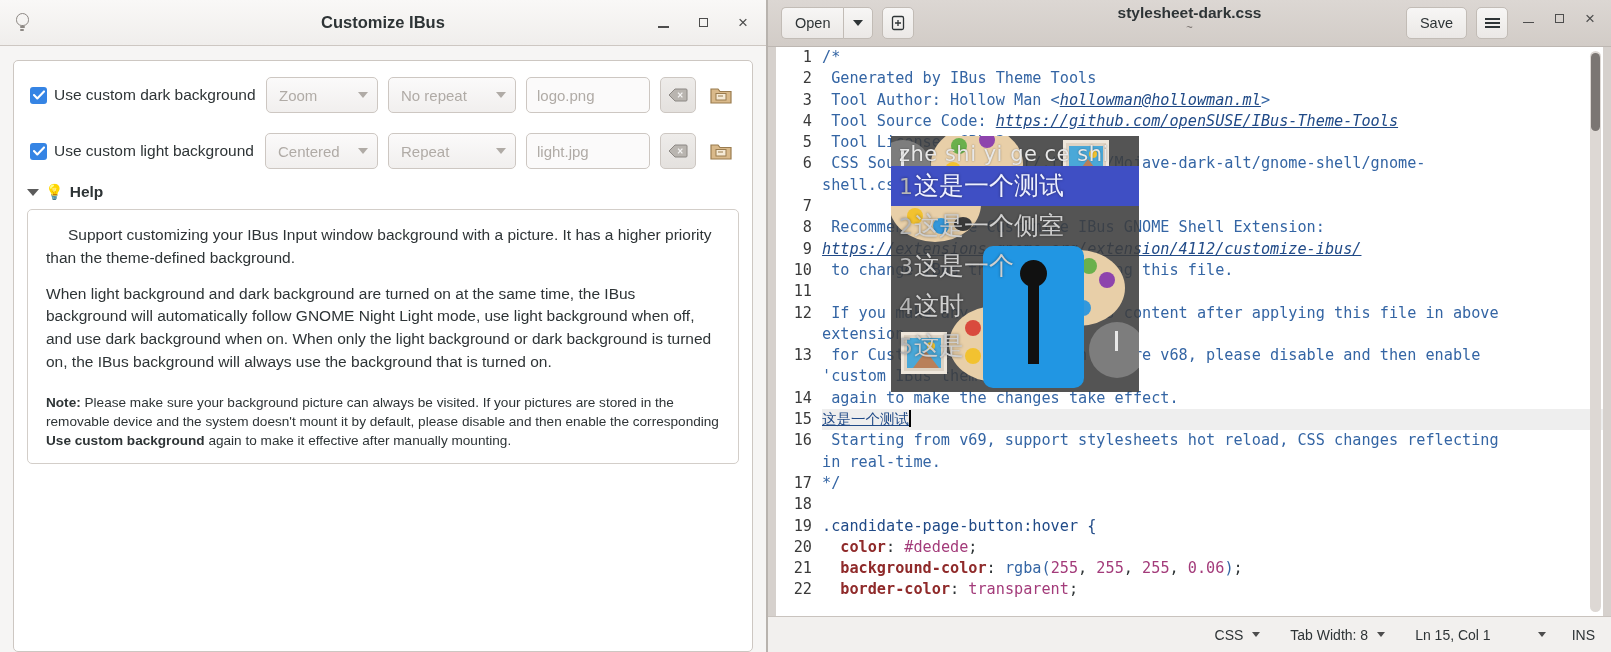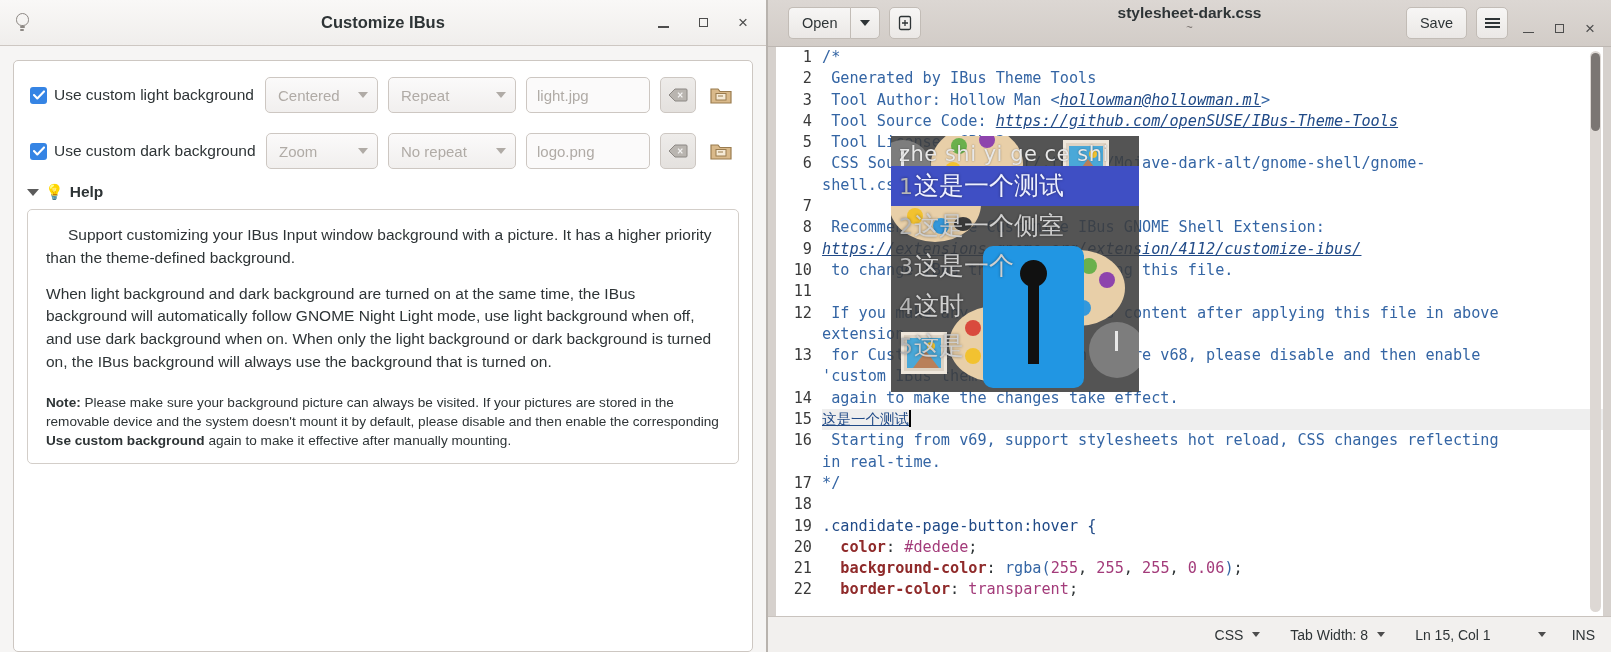--- a/index.html
+++ b/index.html
@@ -130,39 +130,39 @@
   
   .ged {
     position: absolute; left: 767px; top: 0; width: 844px; height: 652px;
     background: #d6d1cd; display: flex; flex-direction: column;
     border-left: 1px solid #b8b3ae;
   }
   .ged-head {
     height: 47px; flex: 0 0 47px;
     background: linear-gradient(180deg,#dcd7d3 0%,#d2ccc7 100%);
     border-bottom: 1px solid #bdb7b2;
-    display: flex; align-items: center; padding: 0 10px 0 20px; position: relative;
+    display: flex; align-items: center; padding: 0 10px 0 13px; position: relative;
   }
   .btn {
     height: 32px; border: 1px solid #c2bcb6; border-radius: 5px;
     background: linear-gradient(180deg,#f7f6f5,#ebe8e6);
     display: flex; align-items: center; justify-content: center;
     font-size: 14.5px; color: #2e3436; padding: 0 13px; cursor: pointer;
   }
   .btn.sq { padding: 0; width: 32px; }
   .open-group { display: flex; }
   .open-group .btn:first-child { border-top-right-radius:0; border-bottom-right-radius:0; border-right: none; }
   .open-group .btn:last-child { border-top-left-radius:0; border-bottom-left-radius:0; width: 30px; padding: 0; }
   .ged-title-wrap {
     position: absolute; left: 0; right: 0; text-align: center; pointer-events: none;
     top: 4px;
   }
   .ged-title { font-size: 15.5px; font-weight: bold; color: #2e3436; }
   .ged-sub { font-size: 11px; color: #6d6763; margin-top: -1px; }
-  .ged-right { margin-left: auto; display: flex; align-items: flex-end; gap: 9px; }
+  .ged-right { margin-left: auto; display: flex; align-items: flex-start; gap: 9px; }
   .hamb span { display:block; width: 15px; height: 2px; background: #2e3436; margin: 2.4px 0; }
 
   .ged-main { flex: 1; position: relative; background: #ffffff; overflow: hidden;
               border-left: 8px solid #d6d1cd; border-right: 8px solid #d6d1cd; }
   .code {
     position: absolute; inset: 0; overflow: hidden;
     font-family: "DejaVu Sans Mono", monospace; font-size: 15.2px; line-height: 21.3px;
     background: #fff;
   }
   .cline { display: flex; white-space: pre; }
@@ -290,32 +290,32 @@
 
     <div class="gtk-body">
       <div class="pane">
 
         <div class="opt-row">
           <span class="chk">
             <svg width="12" height="10" viewBox="0 0 12 10">
                 <path d="M1 5 L4.3 8.4 L11 1.4" stroke="#fff" stroke-width="2.1" fill="none" stroke-linecap="round" stroke-linejoin="round"></path>
               </svg>
           </span>
-          <span class="opt-label">Use custom light background</span>
+          <span class="opt-label">Use custom dark background</span>
           <div class="opt-ctrls">
-            <div class="combo w1">
-              <span>Centered</span>
+            <div class="combo w1b">
+              <span>Zoom</span>
               <span class="arrow-d"></span>
             </div>
             <div class="combo w2">
-              <span>Repeat</span>
+              <span>No repeat</span>
               <span class="arrow-d"></span>
             </div>
             <div class="txtbox">
-              <span>light.jpg</span>
+              <span>logo.png</span>
             </div>
             <div class="iconbtn">
               <svg width="20" height="14" viewBox="0 0 20 14">
                 <path d="M7 1 H18 A1 1 0 0 1 19 2 V12 A1 1 0 0 1 18 13 H7 L1 7 Z" fill="#b9b5b0" stroke="#8c8884" stroke-width="1"></path>
                 <path d="M10 4.6 L14.4 9.4 M14.4 4.6 L10 9.4" stroke="#f4f3f2" stroke-width="1.3"></path>
               </svg>
             </div>
             <div class="folderbtn">
               <svg width="24" height="21" viewBox="0 0 24 21">
                 <path d="M2 4 H9 L11 6.5 H22 V18 H2 Z" fill="#d9b98a" stroke="#9a7c4f" stroke-width="1.2"></path>
@@ -325,32 +325,32 @@
             </div>
           </div>
         </div>
 
         <div class="opt-row">
           <span class="chk">
             <svg width="12" height="10" viewBox="0 0 12 10">
                 <path d="M1 5 L4.3 8.4 L11 1.4" stroke="#fff" stroke-width="2.1" fill="none" stroke-linecap="round" stroke-linejoin="round"></path>
               </svg>
           </span>
-          <span class="opt-label">Use custom dark background</span>
+          <span class="opt-label">Use custom light background</span>
           <div class="opt-ctrls">
-            <div class="combo w1b">
-              <span>Zoom</span>
+            <div class="combo w1">
+              <span>Centered</span>
               <span class="arrow-d"></span>
             </div>
             <div class="combo w2">
-              <span>No repeat</span>
+              <span>Repeat</span>
               <span class="arrow-d"></span>
             </div>
             <div class="txtbox">
-              <span>logo.png</span>
+              <span>light.jpg</span>
             </div>
             <div class="iconbtn">
               <svg width="20" height="14" viewBox="0 0 20 14">
                 <path d="M7 1 H18 A1 1 0 0 1 19 2 V12 A1 1 0 0 1 18 13 H7 L1 7 Z" fill="#b9b5b0" stroke="#8c8884" stroke-width="1"></path>
                 <path d="M10 4.6 L14.4 9.4 M14.4 4.6 L10 9.4" stroke="#f4f3f2" stroke-width="1.3"></path>
               </svg>
             </div>
             <div class="folderbtn">
               <svg width="24" height="21" viewBox="0 0 24 21">
                 <path d="M2 4 H9 L11 6.5 H22 V18 H2 Z" fill="#d9b98a" stroke="#9a7c4f" stroke-width="1.2"></path>

